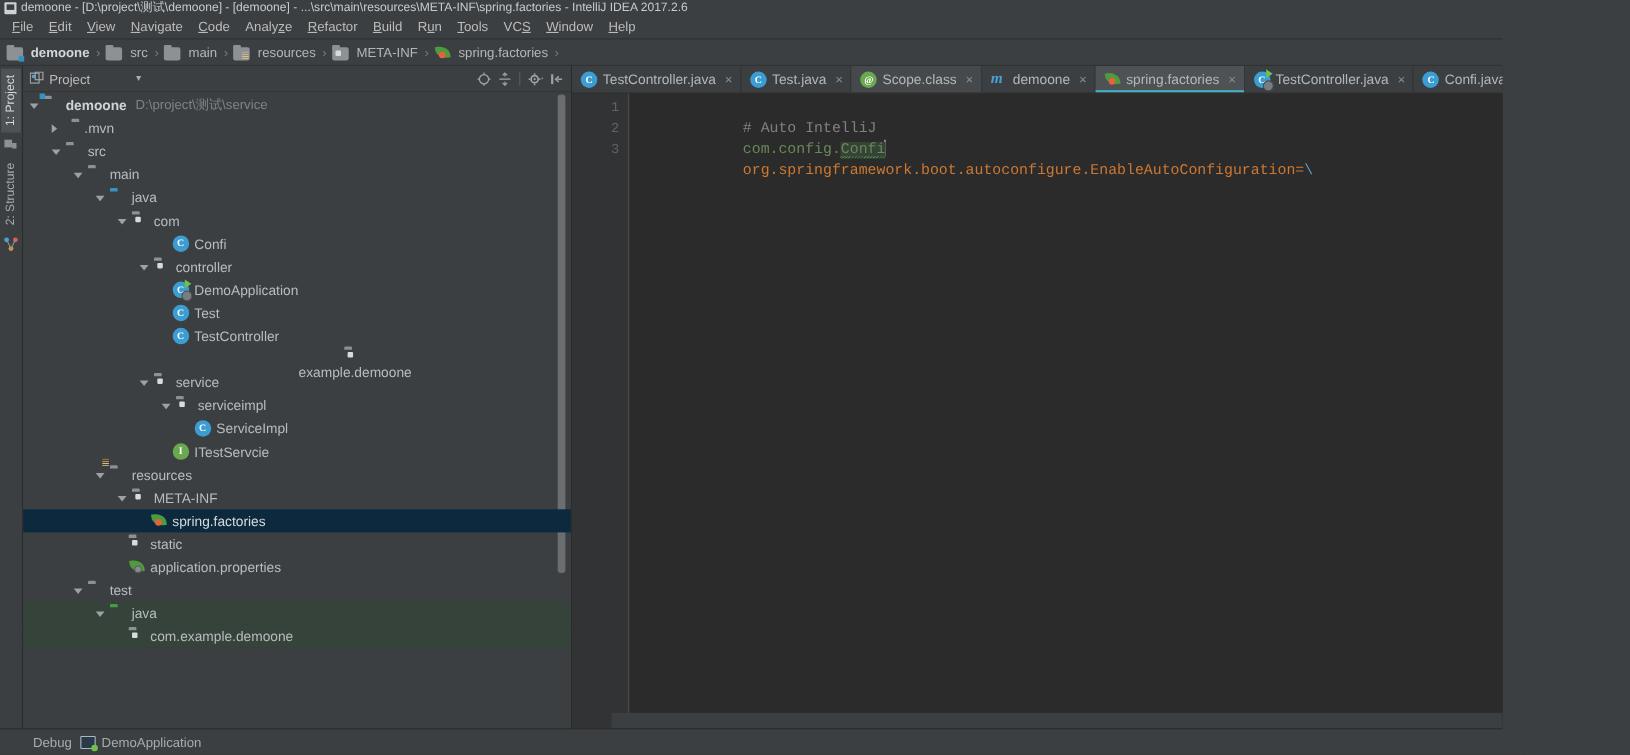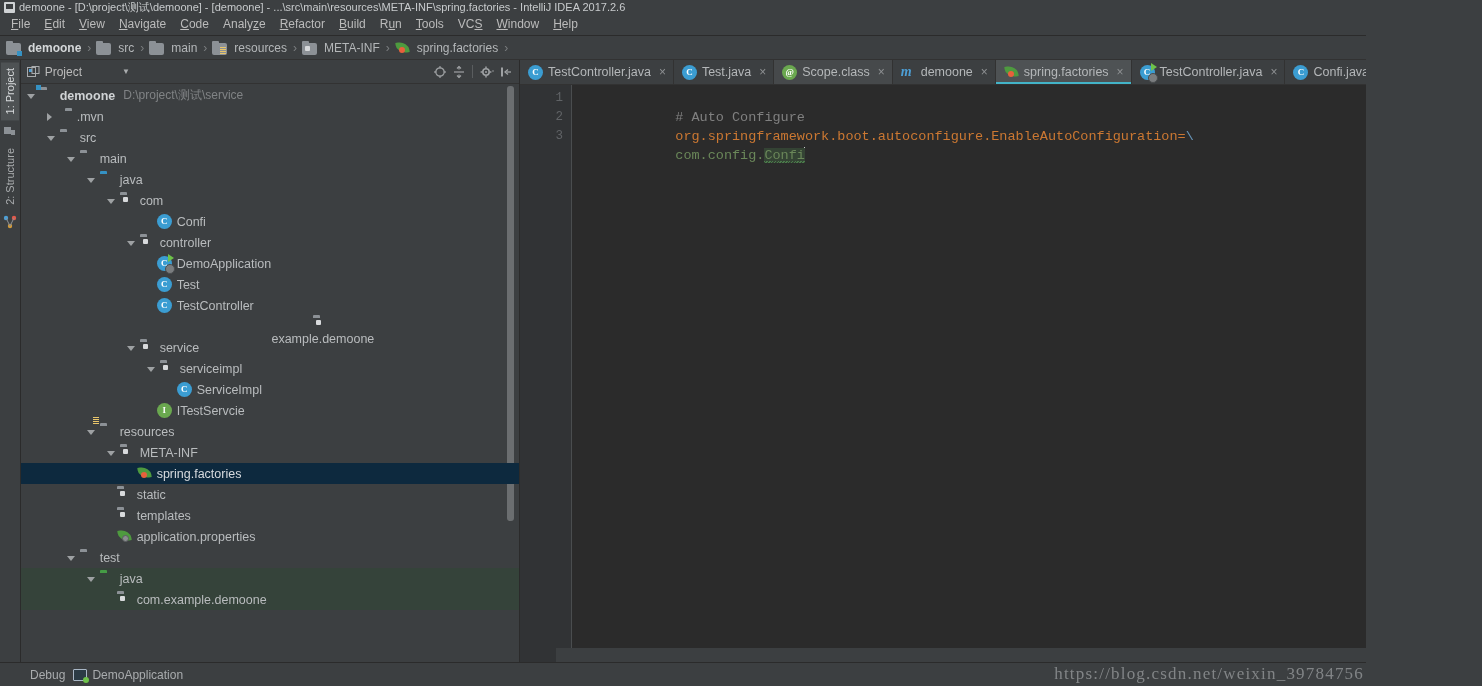--- a/index.html
+++ b/index.html
@@ -531,25 +531,20 @@
             <span class="ticon"><span class="leaf"><span class="blade"></span><span class="berry"></span></span></span>
             <span class="tlabel">spring.factories</span>
           </div>
           <div class="row" style="padding-left: 86px;">
             <span class="arrow none"></span>
             <span class="ticon"><span class="fold"><span class="dot"></span></span></span>
             <span class="tlabel">static</span>
           </div>
           <div class="row" style="padding-left: 86px;">
             <span class="arrow none"></span>
-            <span class="ticon"><span class="fold"><span class="dot"></span></span></span>
-            <span class="tlabel">templates</span>
-          </div>
-          <div class="row" style="padding-left: 86px;">
-            <span class="arrow none"></span>
             <span class="ticon"><span class="leaf"><span class="blade"></span><span class="gear"></span></span></span>
             <span class="tlabel">application.properties</span>
           </div>
           <div class="row" style="padding-left: 46px;">
             <span class="arrow open"></span>
             <span class="ticon"><span class="fold"></span></span>
             <span class="tlabel">test</span>
           </div>
           <div class="row testmark" style="padding-left: 66px;">
             <span class="arrow open"></span>
@@ -626,39 +621,38 @@
       </div>
 
       <div class="code-area">
         <div class="gutter" id="gutter">
             <div>1</div>
             <div>2</div>
             <div>3</div>
           </div>
         <div class="codelines">
           <div class="ln">
-            <span class="tok-comment"># Auto Configure</span>
+            <span class="tok-comment"># Auto IntelliJ</span>
+          </div>
+          <div class="ln">
+            <span class="tok-val">com.config.</span><span class="tok-val hl-word">Confi</span><span class="caret"></span>
           </div>
           <div class="ln">
             <span class="tok-key">org.springframework.boot.autoconfigure.EnableAutoConfiguration=</span><span class="tok-esc">\</span>
-          </div>
-          <div class="ln">
-            <span class="tok-val">com.config.</span><span class="tok-val hl-word">Confi</span><span class="caret"></span>
           </div>
         </div>
       </div>
     </div>
   </div>
 
   <div class="editor-bottom-strip"></div>
 
   <div class="statusbar">
     <div class="status-item">
       <span>Debug</span>
     </div>
     <div class="status-item" style="padding-left:0;">
       <span class="dbg-icon"></span>
       <span>DemoApplication</span>
     </div>
   </div>
 
-  <div class="watermark">https://blog.csdn.net/weixin_39784756</div>
 </div>
 
 </body></html>

